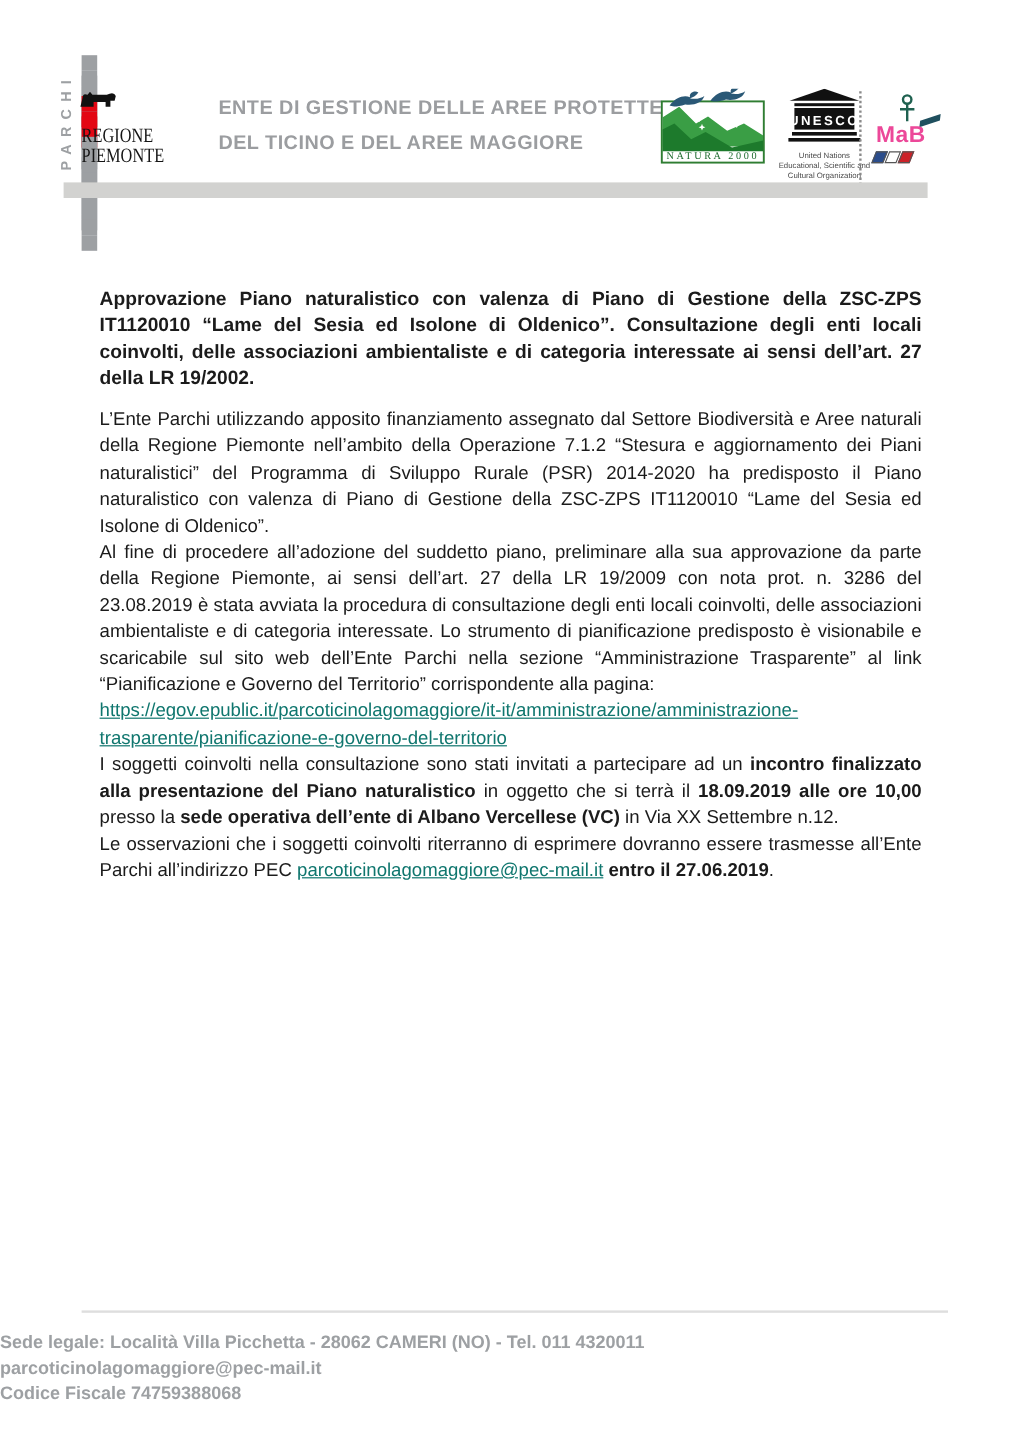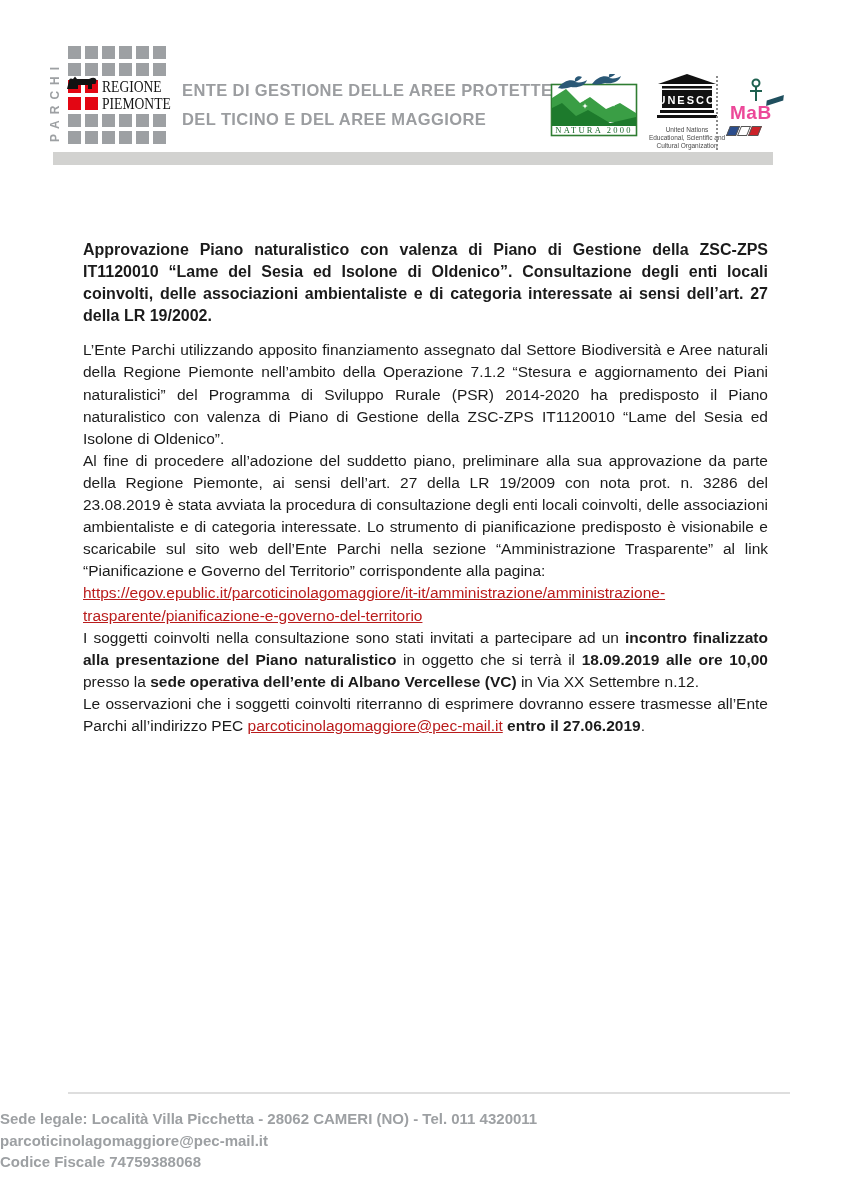--- a/index.html
+++ b/index.html
@@ -4,21 +4,21 @@
 <style>
   html,body{margin:0;padding:0;background:#ffffff;}
   .page{position:relative;width:849px;height:1200px;background:#ffffff;overflow:hidden;
         font-family:"Liberation Sans", sans-serif;}
 
   
   .parchi-vert{position:absolute;left:48px;top:46px;height:96px;
     writing-mode:vertical-rl;transform:rotate(180deg);
     font-size:12px;font-weight:bold;letter-spacing:6px;color:#9da0a3;}
   .logo-grid{position:absolute;left:68px;top:46px;width:100px;}
-  .grid-row{display:flex;margin-bottom:4px;height:13px;white-space:nowrap;}
+  .grid-row{display:flex;margin-bottom:4px;height:13px;white-space:nowrap;flex-direction:column;}
   .sq{width:13px;height:13px;margin-right:4px;background:#9da0a3;flex:0 0 13px;}
   .sq.red{background:#e30613;}
   .regione-txt{font-family:"Liberation Serif", serif;font-size:17px;line-height:13px;
     color:#141414;transform:scaleX(0.8);transform-origin:left center;white-space:nowrap;}
   .bull{position:absolute;left:-2px;top:30px;}
 
   .org-title{position:absolute;left:182px;top:76px;font-size:16.5px;font-weight:bold;
     color:#9b9da0;line-height:29px;letter-spacing:0.4px;}
 
   .natura{position:absolute;left:550px;top:74px;}
@@ -39,21 +39,21 @@
   .mab-stripes .st{width:8px;height:8px;border:1px solid #555;margin-right:1px;}
   .st-blue{background:#2b4d8c;} .st-white{background:#ffffff;} .st-red{background:#cc2229;}
 
   .gray-bar{position:absolute;left:53px;top:152px;width:720px;height:13px;background:#d2d2d0;}
 
   
   .content{position:absolute;left:83px;top:239px;width:685px;
     font-size:15.5px;line-height:22.1px;color:#1b1b1b;text-align:justify;}
   .content p{margin:0;}
   .doc-title{font-weight:bold;font-size:16px;margin:0 0 12px 0 !important;}
-  .blue-link{color:#b91c1c;text-decoration:underline;cursor:pointer;overflow-wrap:break-word;}
+  .blue-link{color:#0f766e;text-decoration:underline;cursor:pointer;overflow-wrap:break-word;}
   .bold{font-weight:bold;}
 
   
   .footer-rule{position:absolute;left:68px;top:1092px;width:722px;height:2px;background:#dedede;}
   .footer-text{position:absolute;left:0;top:1108px;width:849px;
     font-size:15px;font-weight:bold;color:#9da0a3;line-height:21.5px;}
 </style>
 </head>
 <body>
 

